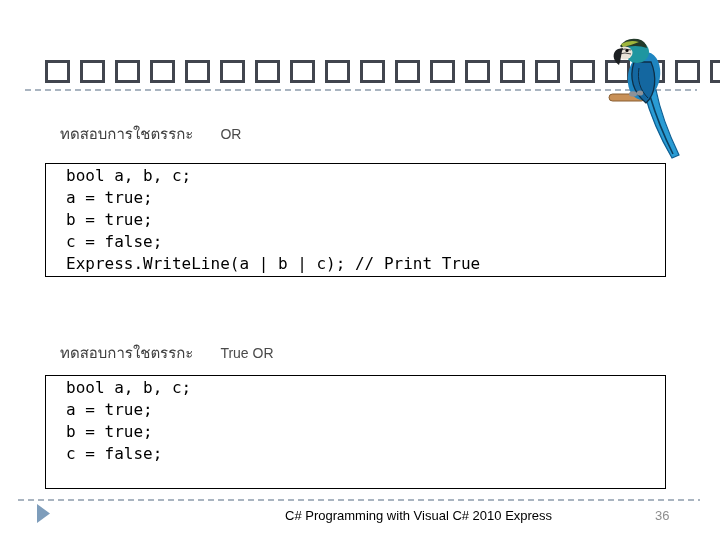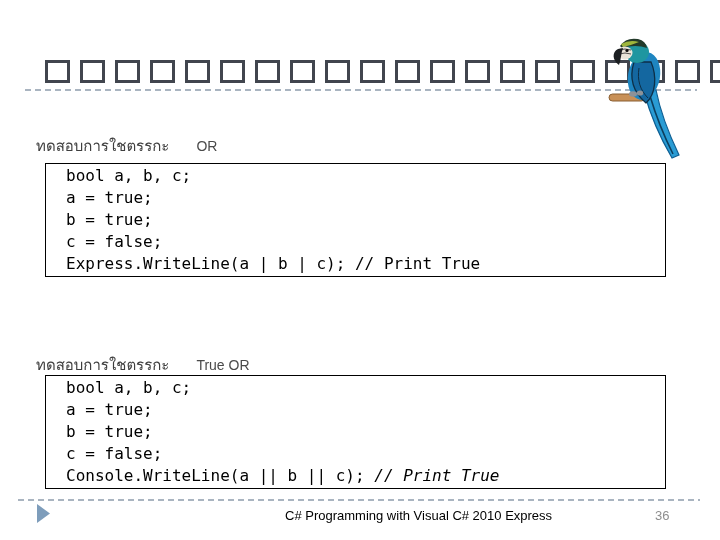--- a/index.html
+++ b/index.html
@@ -12,22 +12,22 @@
   .title-row{position:absolute;left:45px;top:60px;height:23px;display:flex;gap:10px;}
   .glyph-box{width:25px;height:23px;border:3px solid #41454e;box-sizing:border-box;flex:none;background:#fff;}
 
   
   .dashed-rule{position:absolute;height:2px;
     background:repeating-linear-gradient(90deg,#a9b4c0 0 6px,transparent 6px 10px);}
   .title-rule{left:25px;top:89px;width:672px;}
   .footer-rule{left:18px;top:499px;width:682px;}
 
   
-  .section-label{position:absolute;left:36px;color:#3e3e3e;font-size:15px;
-    font-family:"Liberation Serif",serif;white-space:nowrap;margin-top:12px;}
+  .section-label{position:absolute;left:60px;color:#3e3e3e;font-size:15px;
+    font-family:"Liberation Serif",serif;white-space:nowrap;}
   .section-label .suffix{margin-left:27px;font-family:"Liberation Sans",sans-serif;font-size:14px;color:#4a4a4a;}
   .label-1{top:122px;}
   .label-2{top:341px;}
 
   
   .codeblock{
     position:absolute;left:45px;width:621px;height:114px;
     border:1px solid #000;box-sizing:border-box;background:#fff;
     padding:1px 20px;font-family:"DejaVu Sans Mono","Liberation Mono",monospace;
     font-size:16px;line-height:22px;color:#000;white-space:pre;overflow:hidden;
@@ -105,21 +105,21 @@
   </svg>
 
   <div class="section-label label-1">
     <span>ทดสอบการใชตรรกะ</span><span class="suffix">OR</span>
   </div>
   <div class="codeblock block-1"><div><span>bool a, b, c;</span></div><div><span>a = true;</span></div><div><span>b = true;</span></div><div><span>c = false;</span></div><div><span>Express.WriteLine(a | b | c); </span><span>// Print True</span></div></div>
 
   <div class="section-label label-2">
     <span>ทดสอบการใชตรรกะ</span><span class="suffix">True OR</span>
   </div>
-  <div class="codeblock block-2"><div><span>bool a, b, c;</span></div><div><span>a = true;</span></div><div><span>b = true;</span></div><div><span>c = false;</span></div><div><span>Console.WriteLine(a || b || c); </span><span class="comment-italic">// Print True</span></div></div>
+  <div class="codeblock block-2"><div><span>bool a, b, c;</span></div><div><span>a = true;</span></div><div><span>b = true;</span></div><div><span>c = false;</span></div></div>
 
   <div class="dashed-rule footer-rule"></div>
   <svg class="footer-arrow" viewBox="0 0 15 19" xmlns="http://www.w3.org/2000/svg">
     <polygon points="1,0 14,9.5 1,19" fill="#7e9dbb"></polygon>
   </svg>
   <div class="footer-text">C# Programming with Visual C# 2010 Express</div>
   <div class="page-number">36</div>
 
 </div>
 

